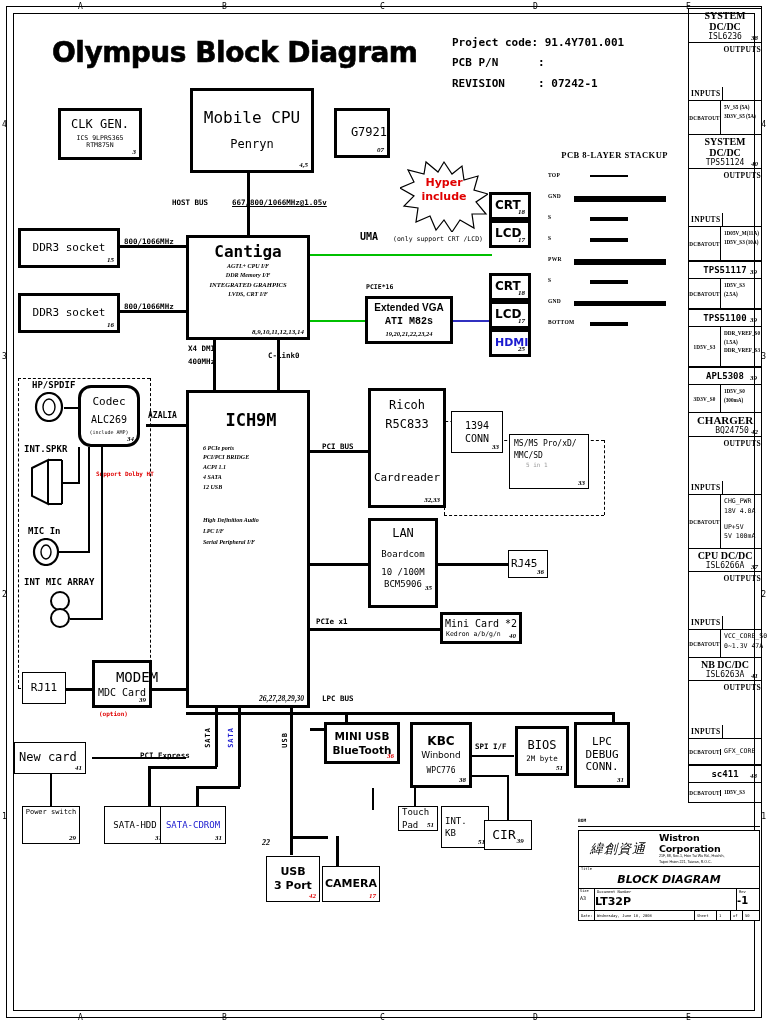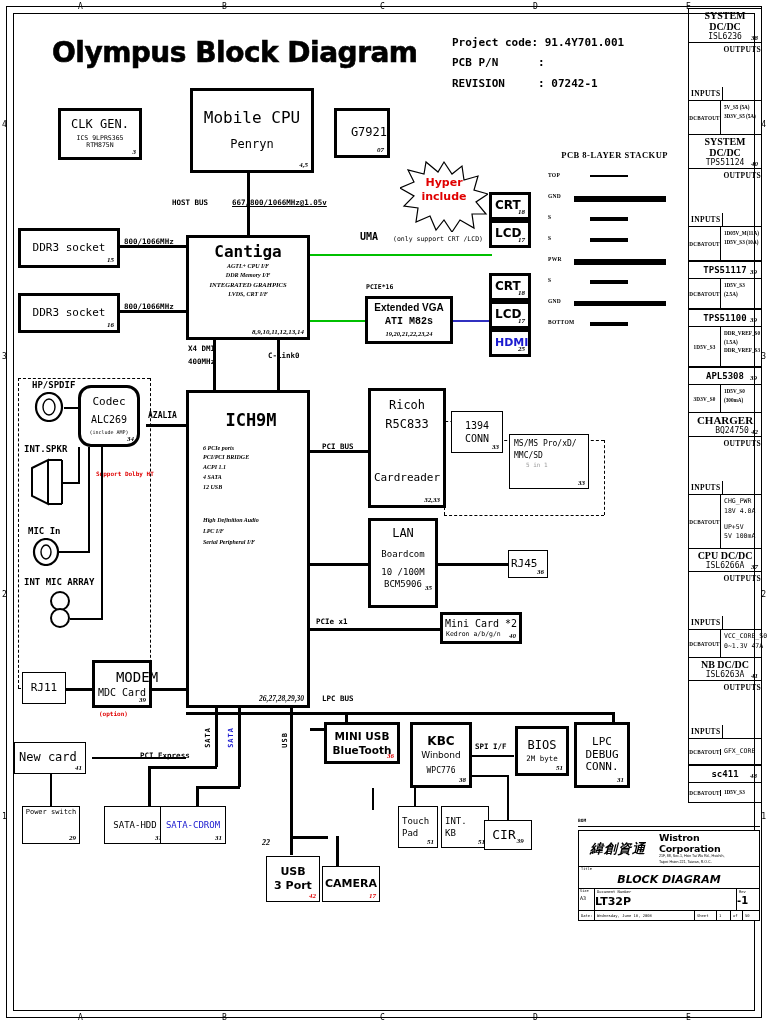--- a/index.html
+++ b/index.html
@@ -92,21 +92,21 @@
   #hyper { position:absolute; left:400px; top:160px; width:88px; height:72px; }
   #hyper .txt { position:absolute; left:0; top:16px; width:88px; text-align:center;
                 color:#e00000; font-weight:bold; font-size:11px; line-height:1.25;
                 font-family:"DejaVu Sans", sans-serif; }
 
   
   #titleblock { position:absolute; left:578px; top:830px; width:182px; border:1.4px solid #000;
                 background:#fff; }
   .tb-r1 { display:flex; align-items:center; border-bottom:1.4px solid #000; height:36px; }
   .tb-logo { flex:0 0 78px; text-align:center; font-family:"DejaVu Sans", sans-serif;
-             font-weight:bold; font-size:13px; font-style:italic; letter-spacing:1px; }
+             font-weight:normal; font-size:13px; font-style:italic; letter-spacing:1px; }
   .tb-corp { flex:1; padding-left:2px; }
   .tb-corp .c1 { font-family:"DejaVu Sans", sans-serif; font-weight:bold; font-size:9.5px;
                  letter-spacing:-0.2px; }
   .tb-corp .c2 { font-size:3.6px; line-height:1.5; font-family:"Liberation Sans", sans-serif; }
   .tb-r2 { position:relative; border-bottom:1.4px solid #000; height:22px; }
   .tb-r2 .tiny { position:absolute; left:2px; top:0px; font-size:3.6px; }
   .tb-r2 .big { text-align:center; font-family:"DejaVu Sans", sans-serif; font-weight:bold;
                 font-style:italic; font-size:11px; padding-top:6px; }
   .tb-r3 { display:flex; border-bottom:1.4px solid #000; height:22px; }
   .tb-sz { flex:0 0 16px; border-right:1.2px solid #000; position:relative; }
@@ -471,21 +471,21 @@
     <div style="font-size:12px;">BIOS</div>
     <div style="font-size:7.5px; margin-top:2px;">2M byte</div>
     <div class="pg">51</div>
   </div>
   <div class="box thick" style="left:574px; top:722px; width:56px; height:66px;">
     <div style="font-size:11px;">LPC</div>
     <div style="font-size:11px;">DEBUG</div>
     <div style="font-size:11px;">CONN.</div>
     <div class="pg">31</div>
   </div>
-  <div class="box thin" style="left:398px; top:806px; width:40px; height:42px; align-items:flex-start; padding-left:3px;">
+  <div class="box thin" style="left:398px; top:806px; width:40px; height:25px; align-items:flex-start; padding-left:3px;">
     <div style="font-size:9px;">Touch</div>
     <div style="font-size:9px; margin-top:2px;">Pad</div>
     <div class="pg">51</div>
   </div>
   <div class="box thin" style="left:441px; top:806px; width:48px; height:42px; align-items:flex-start; padding-left:3px;">
     <div style="font-size:9px;">INT.</div>
     <div style="font-size:9px; margin-top:2px;">KB</div>
     <div class="pg">51</div>
   </div>
   <div class="box thin" style="left:484px; top:820px; width:48px; height:30px; flex-direction:row; align-items:center; justify-content:center;">

